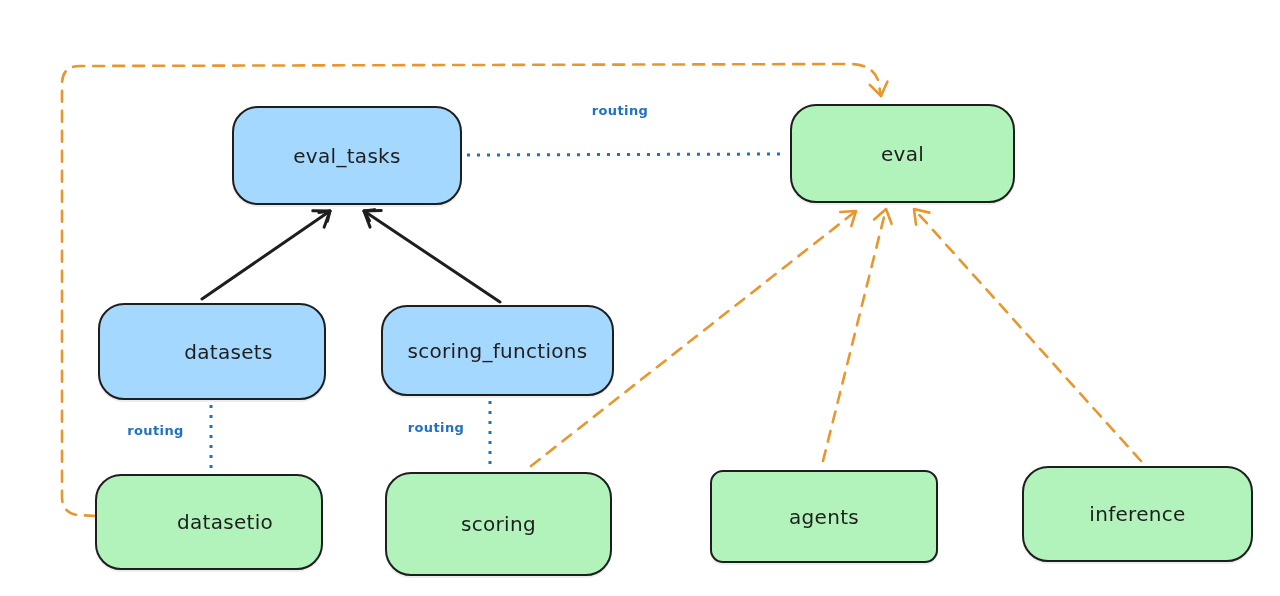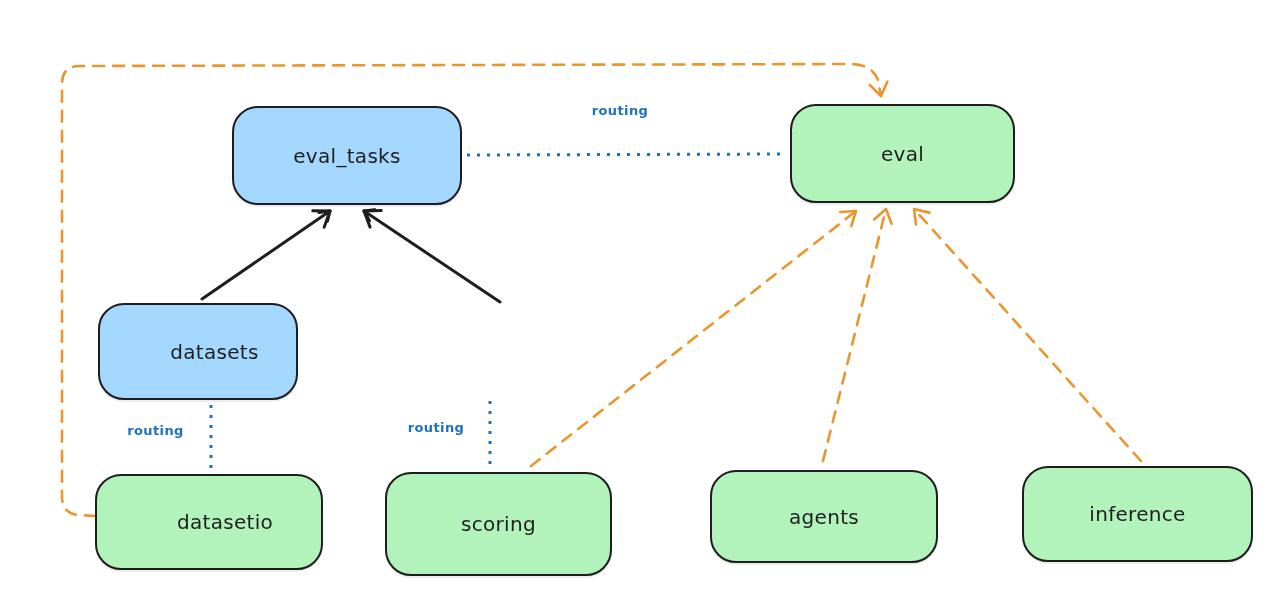--- a/index.html
+++ b/index.html
@@ -28,25 +28,25 @@
     color:var(--ink,#1e1e1e);
     letter-spacing:.3px;
     box-sizing:border-box;
     box-shadow:0 2px 0 rgba(30,30,30,.08);
   }
   .node-api{background:var(--api-fill,#a5d8ff);}
   .node-provider{background:var(--provider-fill,#b2f2bb);}
 
   .n-eval-tasks{left:232px;top:106px;width:230px;height:99px;}
   .n-eval{left:790px;top:104px;width:225px;height:99px;}
-  .n-datasets{left:98px;top:303px;width:200px;height:97px;padding-left:33px;}
+  .n-datasets{left:98px;top:303px;width:228px;height:97px;padding-left:33px;}
   .n-scoring-functions{left:381px;top:305px;width:233px;height:91px;}
   .n-datasetio{left:95px;top:474px;width:228px;height:96px;padding-left:32px;}
   .n-scoring{left:385px;top:472px;width:227px;height:104px;}
-  .n-agents{left:710px;top:470px;width:228px;height:93px;}
+  .n-agents{left:710px;top:470px;width:228px;height:93px;border-radius:13px;}
   .n-inference{left:1022px;top:466px;width:231px;height:96px;}
 
   .edge-label{
     position:absolute;
     font-size:13px;font-weight:600;
     color:var(--routing-line,#1f72c1);
     letter-spacing:.4px;
     text-align:center;
   }
   .lbl-routing-top{left:566px;top:103px;width:108px;}
@@ -84,20 +84,23 @@
 
   <div class="node node-api n-eval-tasks">
     <span>eval_tasks</span>
   </div>
   <div class="node node-provider n-eval">
     <span>eval</span>
   </div>
   <div class="node node-api n-datasets">
     <span>datasets</span>
   </div>
+  <div class="node node-api n-scoring-functions">
+    <span>scoring_functions</span>
+  </div>
   <div class="node node-provider n-datasetio">
     <span>datasetio</span>
   </div>
   <div class="node node-provider n-scoring">
     <span>scoring</span>
   </div>
   <div class="node node-provider n-agents">
     <span>agents</span>
   </div>
   <div class="node node-provider n-inference">

